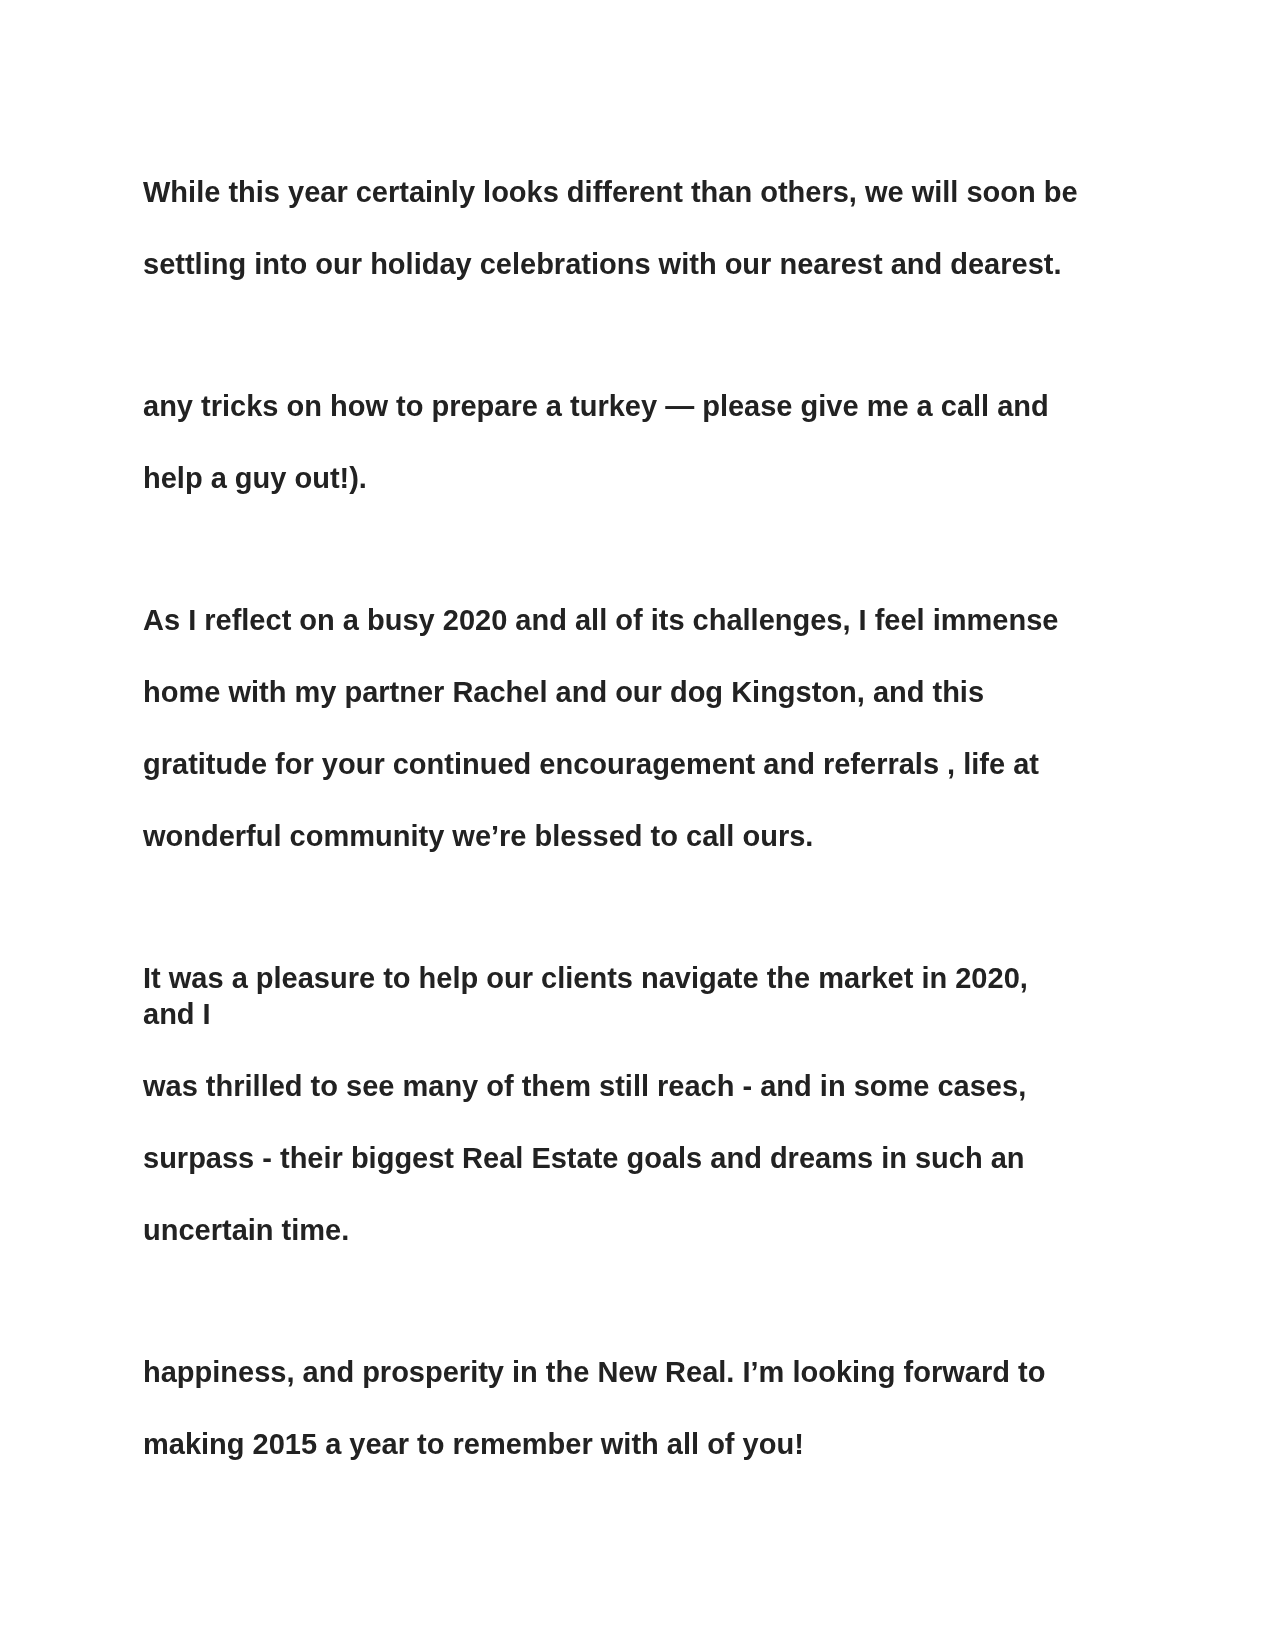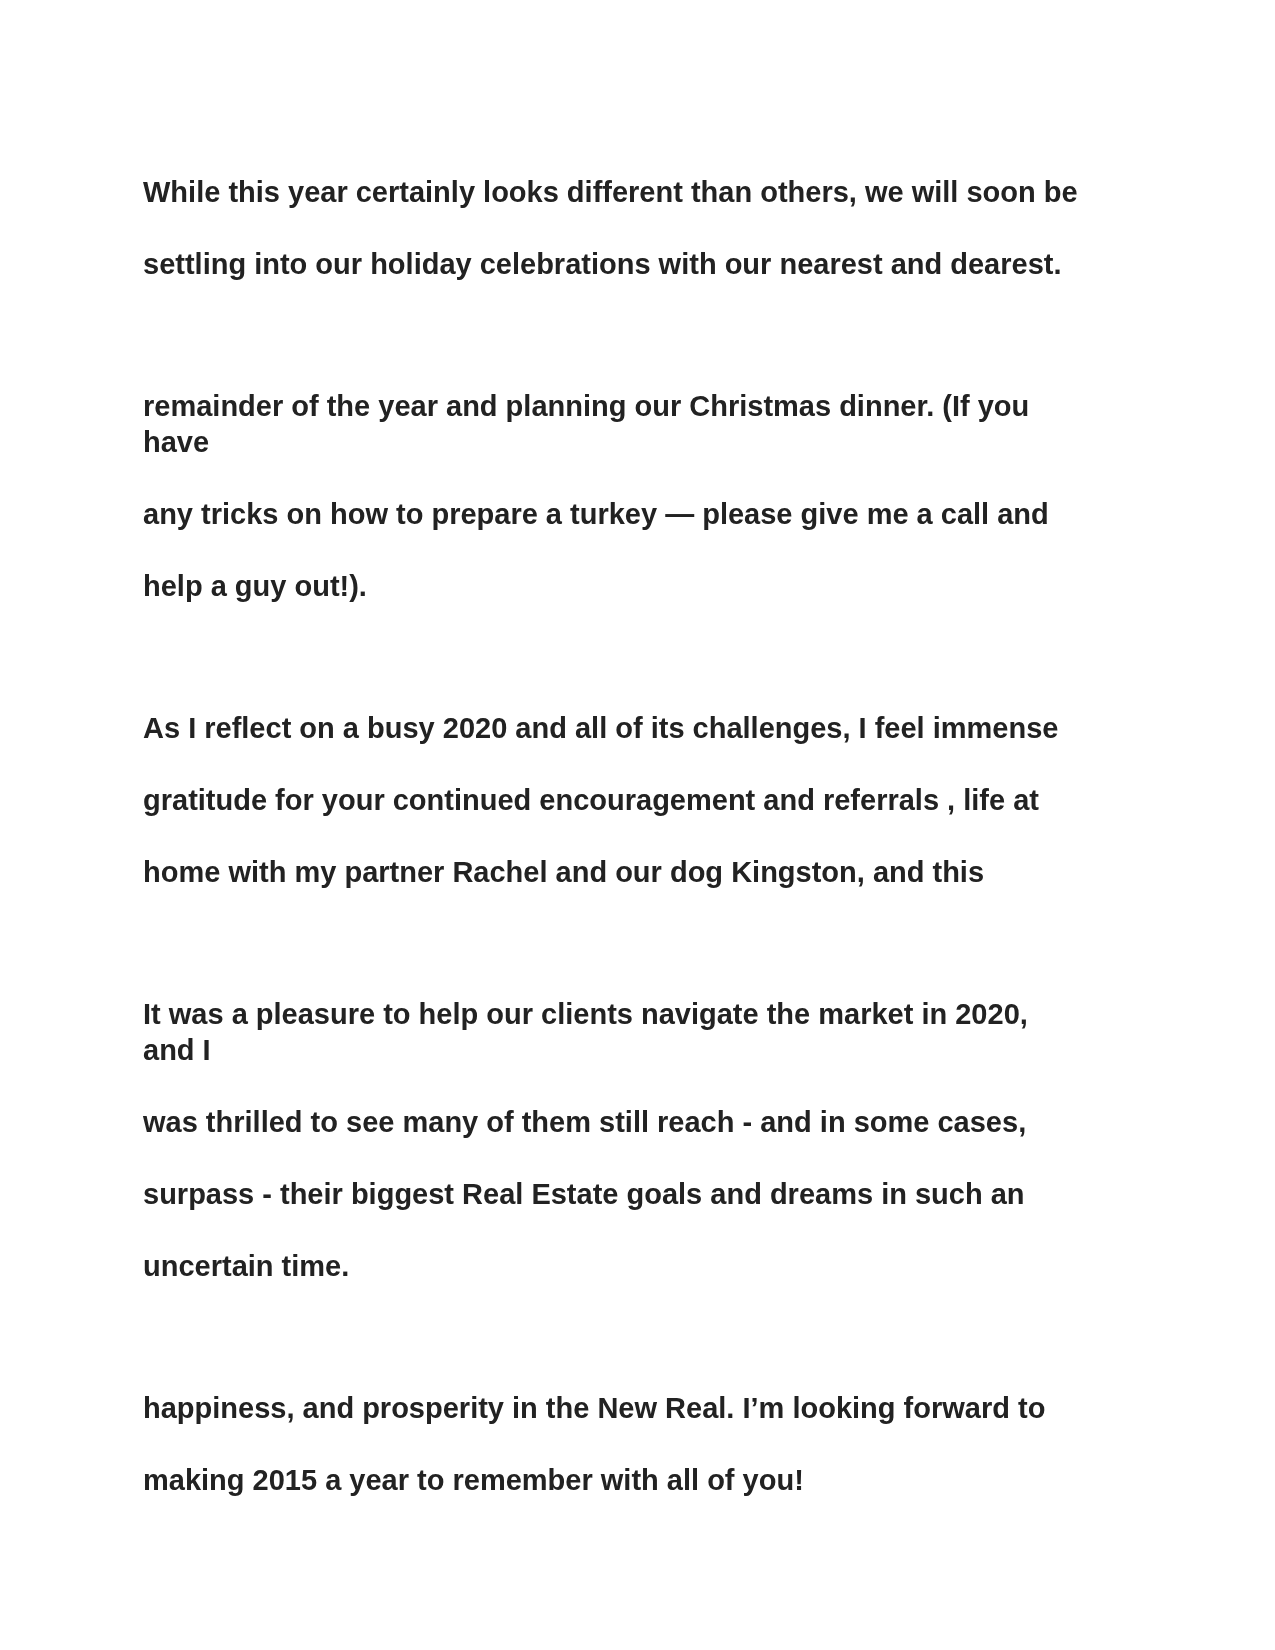--- a/index.html
+++ b/index.html
@@ -14,28 +14,28 @@
   </style>
 </head>
 <body>
 
 <div class="page">
   <div class="para">
     <span class="line">While this year certainly looks different than others, we will soon be</span>
     <span class="line">settling into our holiday celebrations with our nearest and dearest.</span>
   </div>
   <div class="para">
-    <span class="line">remainder of the year and planning our Christmas dinner. (If you have</span>
     <span class="line">any tricks on how to prepare a turkey — please give me a call and</span>
     <span class="line">help a guy out!).</span>
   </div>
   <div class="para">
     <span class="line">As I reflect on a busy 2020 and all of its challenges, I feel immense</span>
+    <span class="line">home with my partner Rachel and our dog Kingston, and this</span>
     <span class="line">gratitude for your continued encouragement and referrals , life at</span>
-    <span class="line">home with my partner Rachel and our dog Kingston, and this</span>
+    <span class="line">wonderful community we’re blessed to call ours.</span>
   </div>
   <div class="para">
     <span class="line">It was a pleasure to help our clients navigate the market in 2020, and I</span>
     <span class="line">was thrilled to see many of them still reach - and in some cases,</span>
     <span class="line">surpass - their biggest Real Estate goals and dreams in such an</span>
     <span class="line">uncertain time.</span>
   </div>
   <div class="para">
     <span class="line">happiness, and prosperity in the New Real. I’m looking forward to</span>
     <span class="line">making 2015 a year to remember with all of you!</span>

